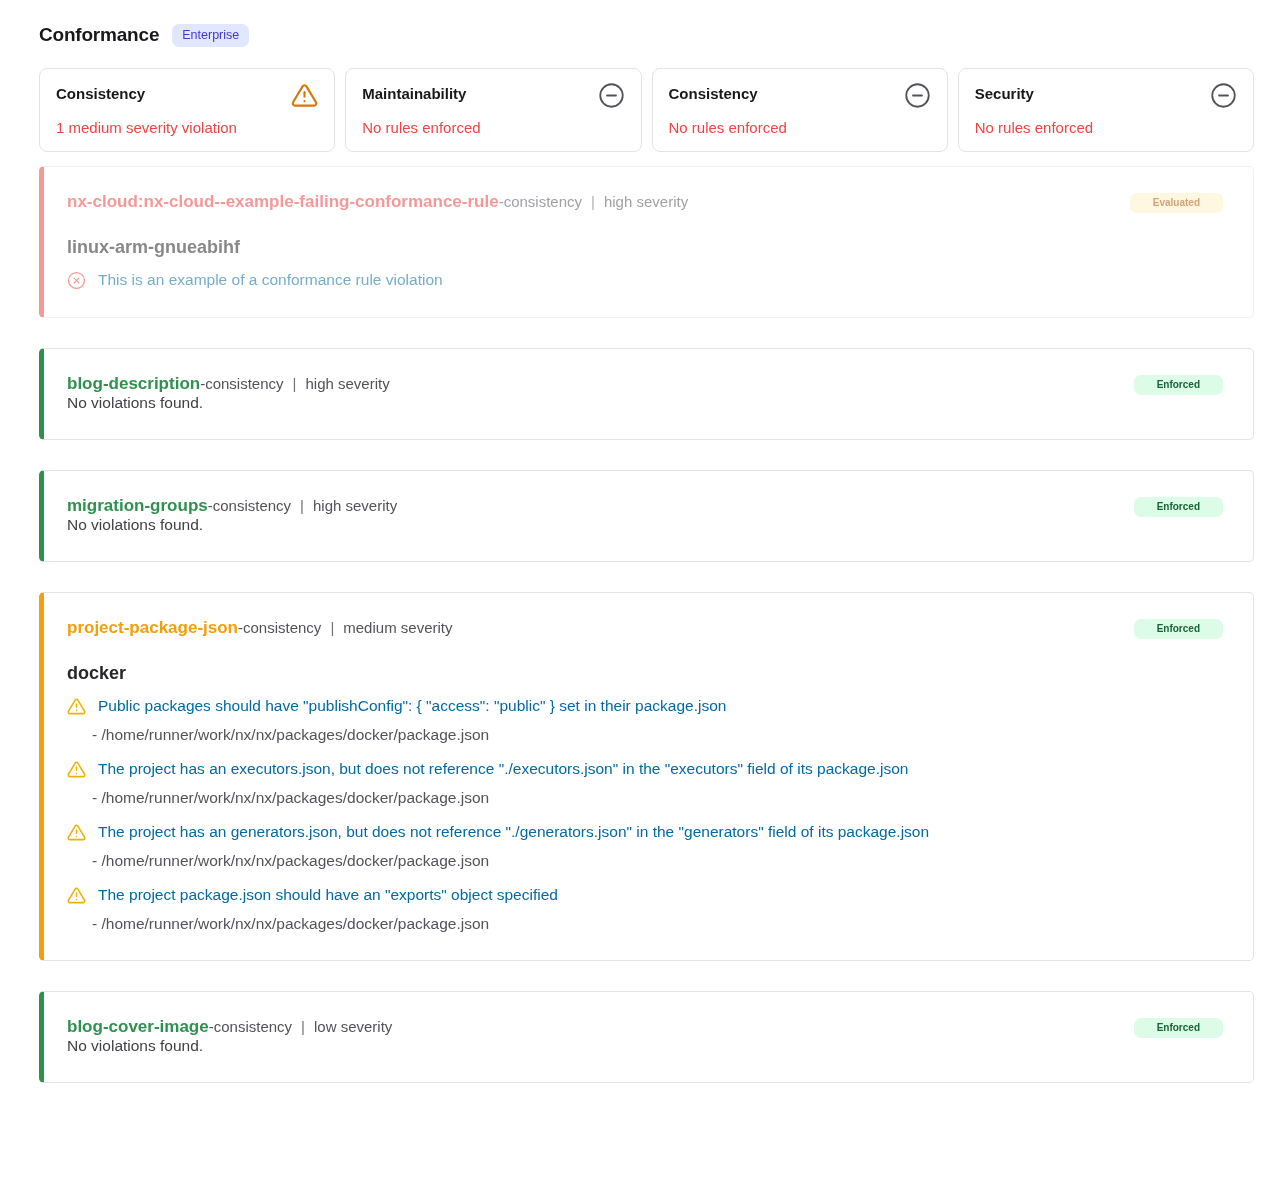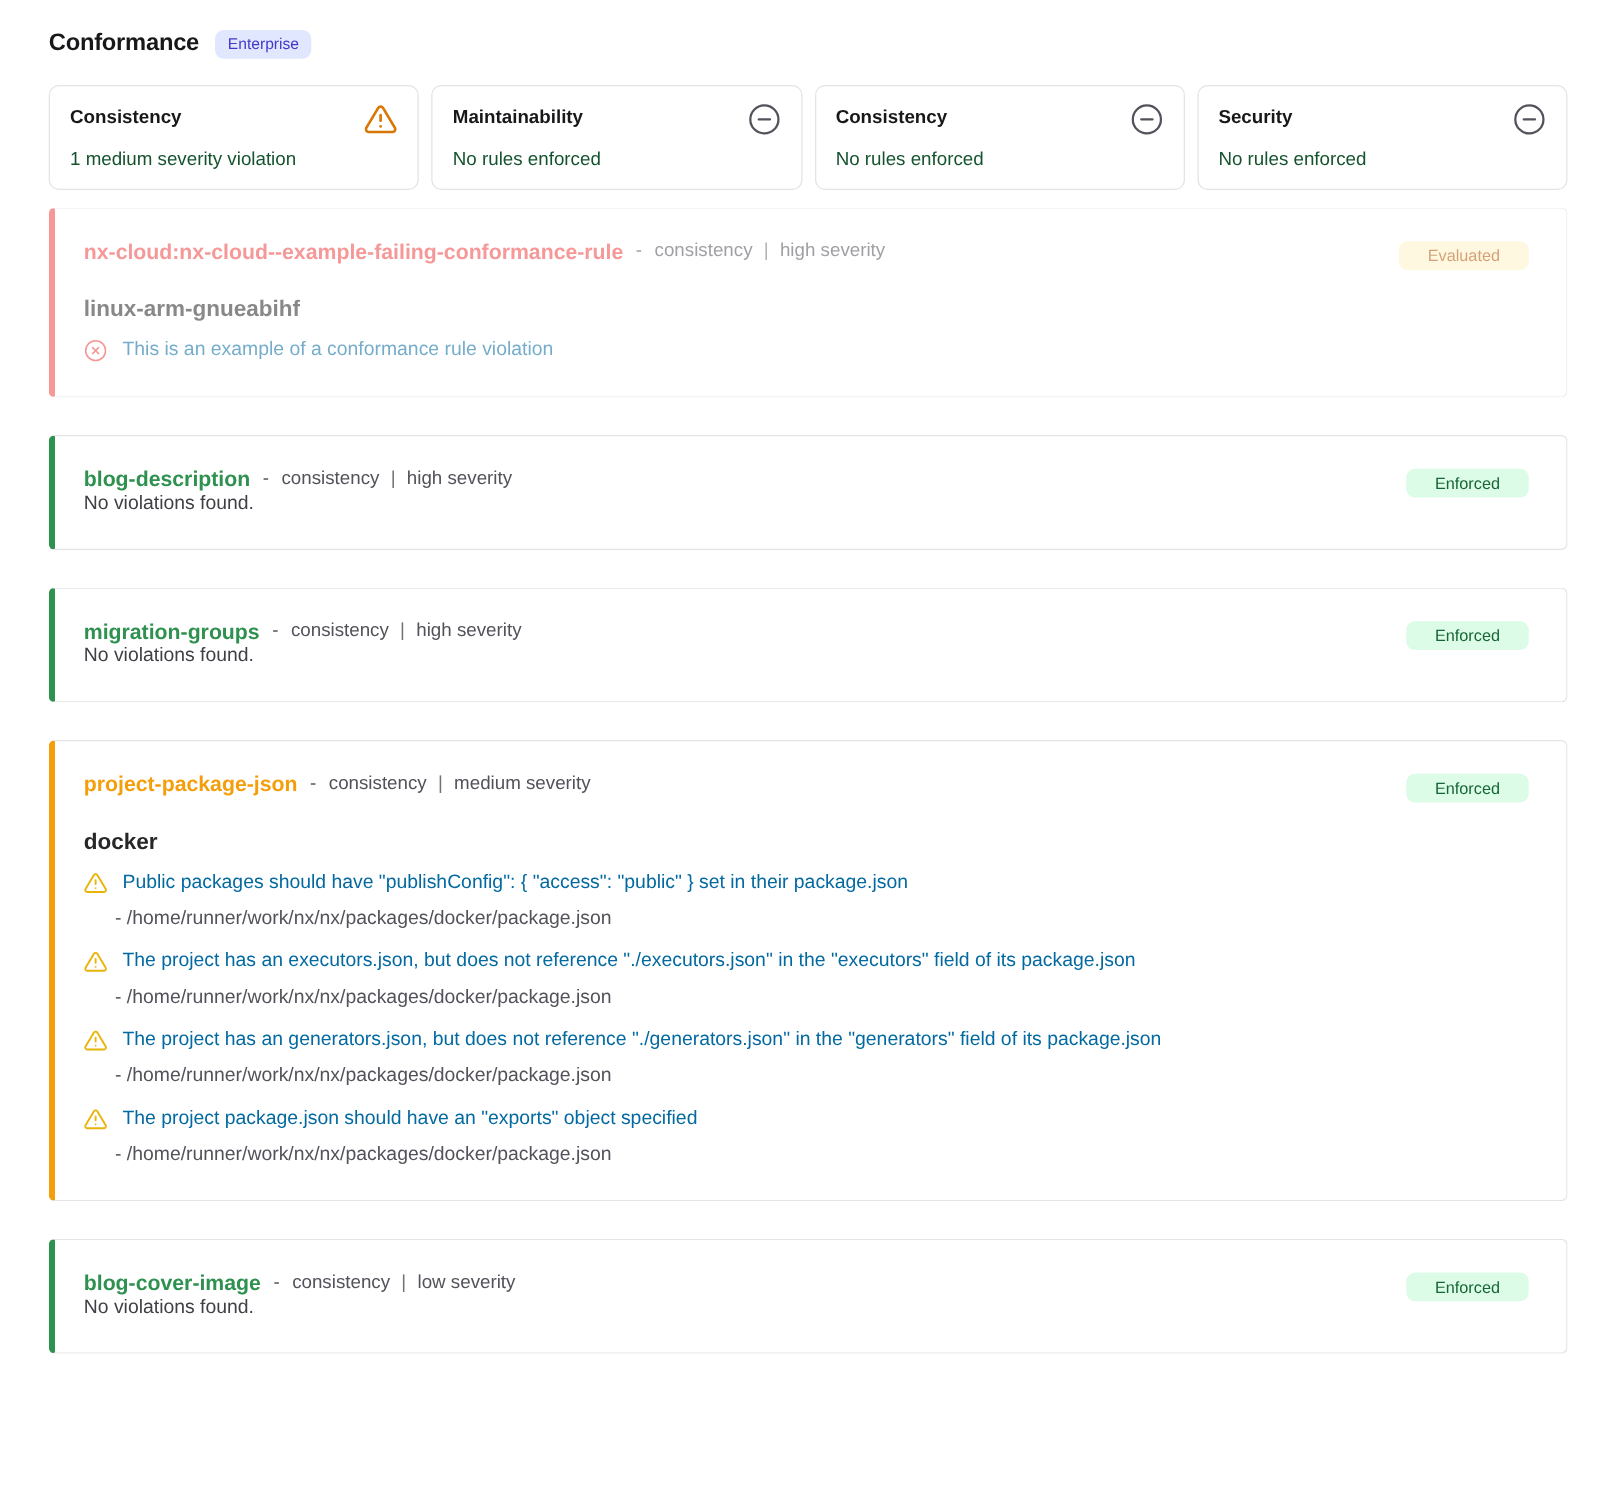--- a/index.html
+++ b/index.html
@@ -21,45 +21,45 @@
 
   
   .category-row { display: grid; grid-template-columns: repeat(4, 1fr); gap: 10px; margin-top: 21px; }
   .category-card {
     background: #fff; border: 1px solid #e4e4e7; border-radius: 8px;
     height: 84px; padding: 13px 16px 15px 16px;
     display: flex; flex-direction: column; justify-content: space-between;
   }
   .category-top { display: flex; justify-content: space-between; align-items: flex-start; }
   .category-name { font-size: 15px; font-weight: 700; color: #18181b; padding-top: 3px; }
-  .category-status { font-size: 15px; color: #14532d; }
+  .category-status { font-size: 15px; color: #ef4444; }
   .category-icon svg { width: 27px; height: 27px; }
   .icon-amber { color: #d97706; }
   .icon-gray { color: #52525b; }
   .icon-red { color: #ef4444; }
   .icon-warn { color: #eab308; }
 
   
   .rules { }
   .rule-card {
     position: relative; background: #fff;
     border: 1px solid #e4e4e7; border-left: 5px solid var(--accent, #e4e4e7);
     border-radius: 5px; margin-top: 30px;
     padding: 25px 120px 27px 23px;
   }
   .rule-card:first-child { margin-top: 14px; }
   .rule-card.faded { opacity: 0.55; }
-  .rule-head { display: flex; align-items: flex-start; gap: 10px; }
+  .rule-head { display: flex; align-items: center; }
   .rule-name { font-size: 17px; font-weight: 700; color: var(--accent, #18181b); text-decoration: none; cursor: pointer; }
   .rule-sep { font-size: 15px; color: #52525b; }
   .rule-meta { font-size: 15px; color: #52525b; }
   .rule-meta .pipe { margin: 0 9px; color: #71717a; }
   .rule-badge {
     position: absolute; top: 26px; right: 30px;
-    font-size: 13px; font-weight: 400; padding: 5px 23px; border-radius: 7px; line-height: 1;
+    font-size: 10px; font-weight: 700; padding: 5px 23px; border-radius: 7px; line-height: 1;
   }
   .badge-enforced { background: #dcfce7; color: #166534; }
   .badge-evaluated { background: #fef3c7; color: #b45309; }
 
   .project-name { margin-top: 25px; font-size: 18px; font-weight: 700; color: #27272a; }
   .no-violations { font-size: 15.5px; color: #3f3f46; }
   .violation { margin-top: 13px; }
   .violation + .violation { margin-top: 16px; }
   .violation-msg { display: flex; align-items: center; gap: 12px; font-size: 15.5px; color: #0369a1; }
   .violation-msg .v-icon { flex: 0 0 auto; display: inline-flex; }

